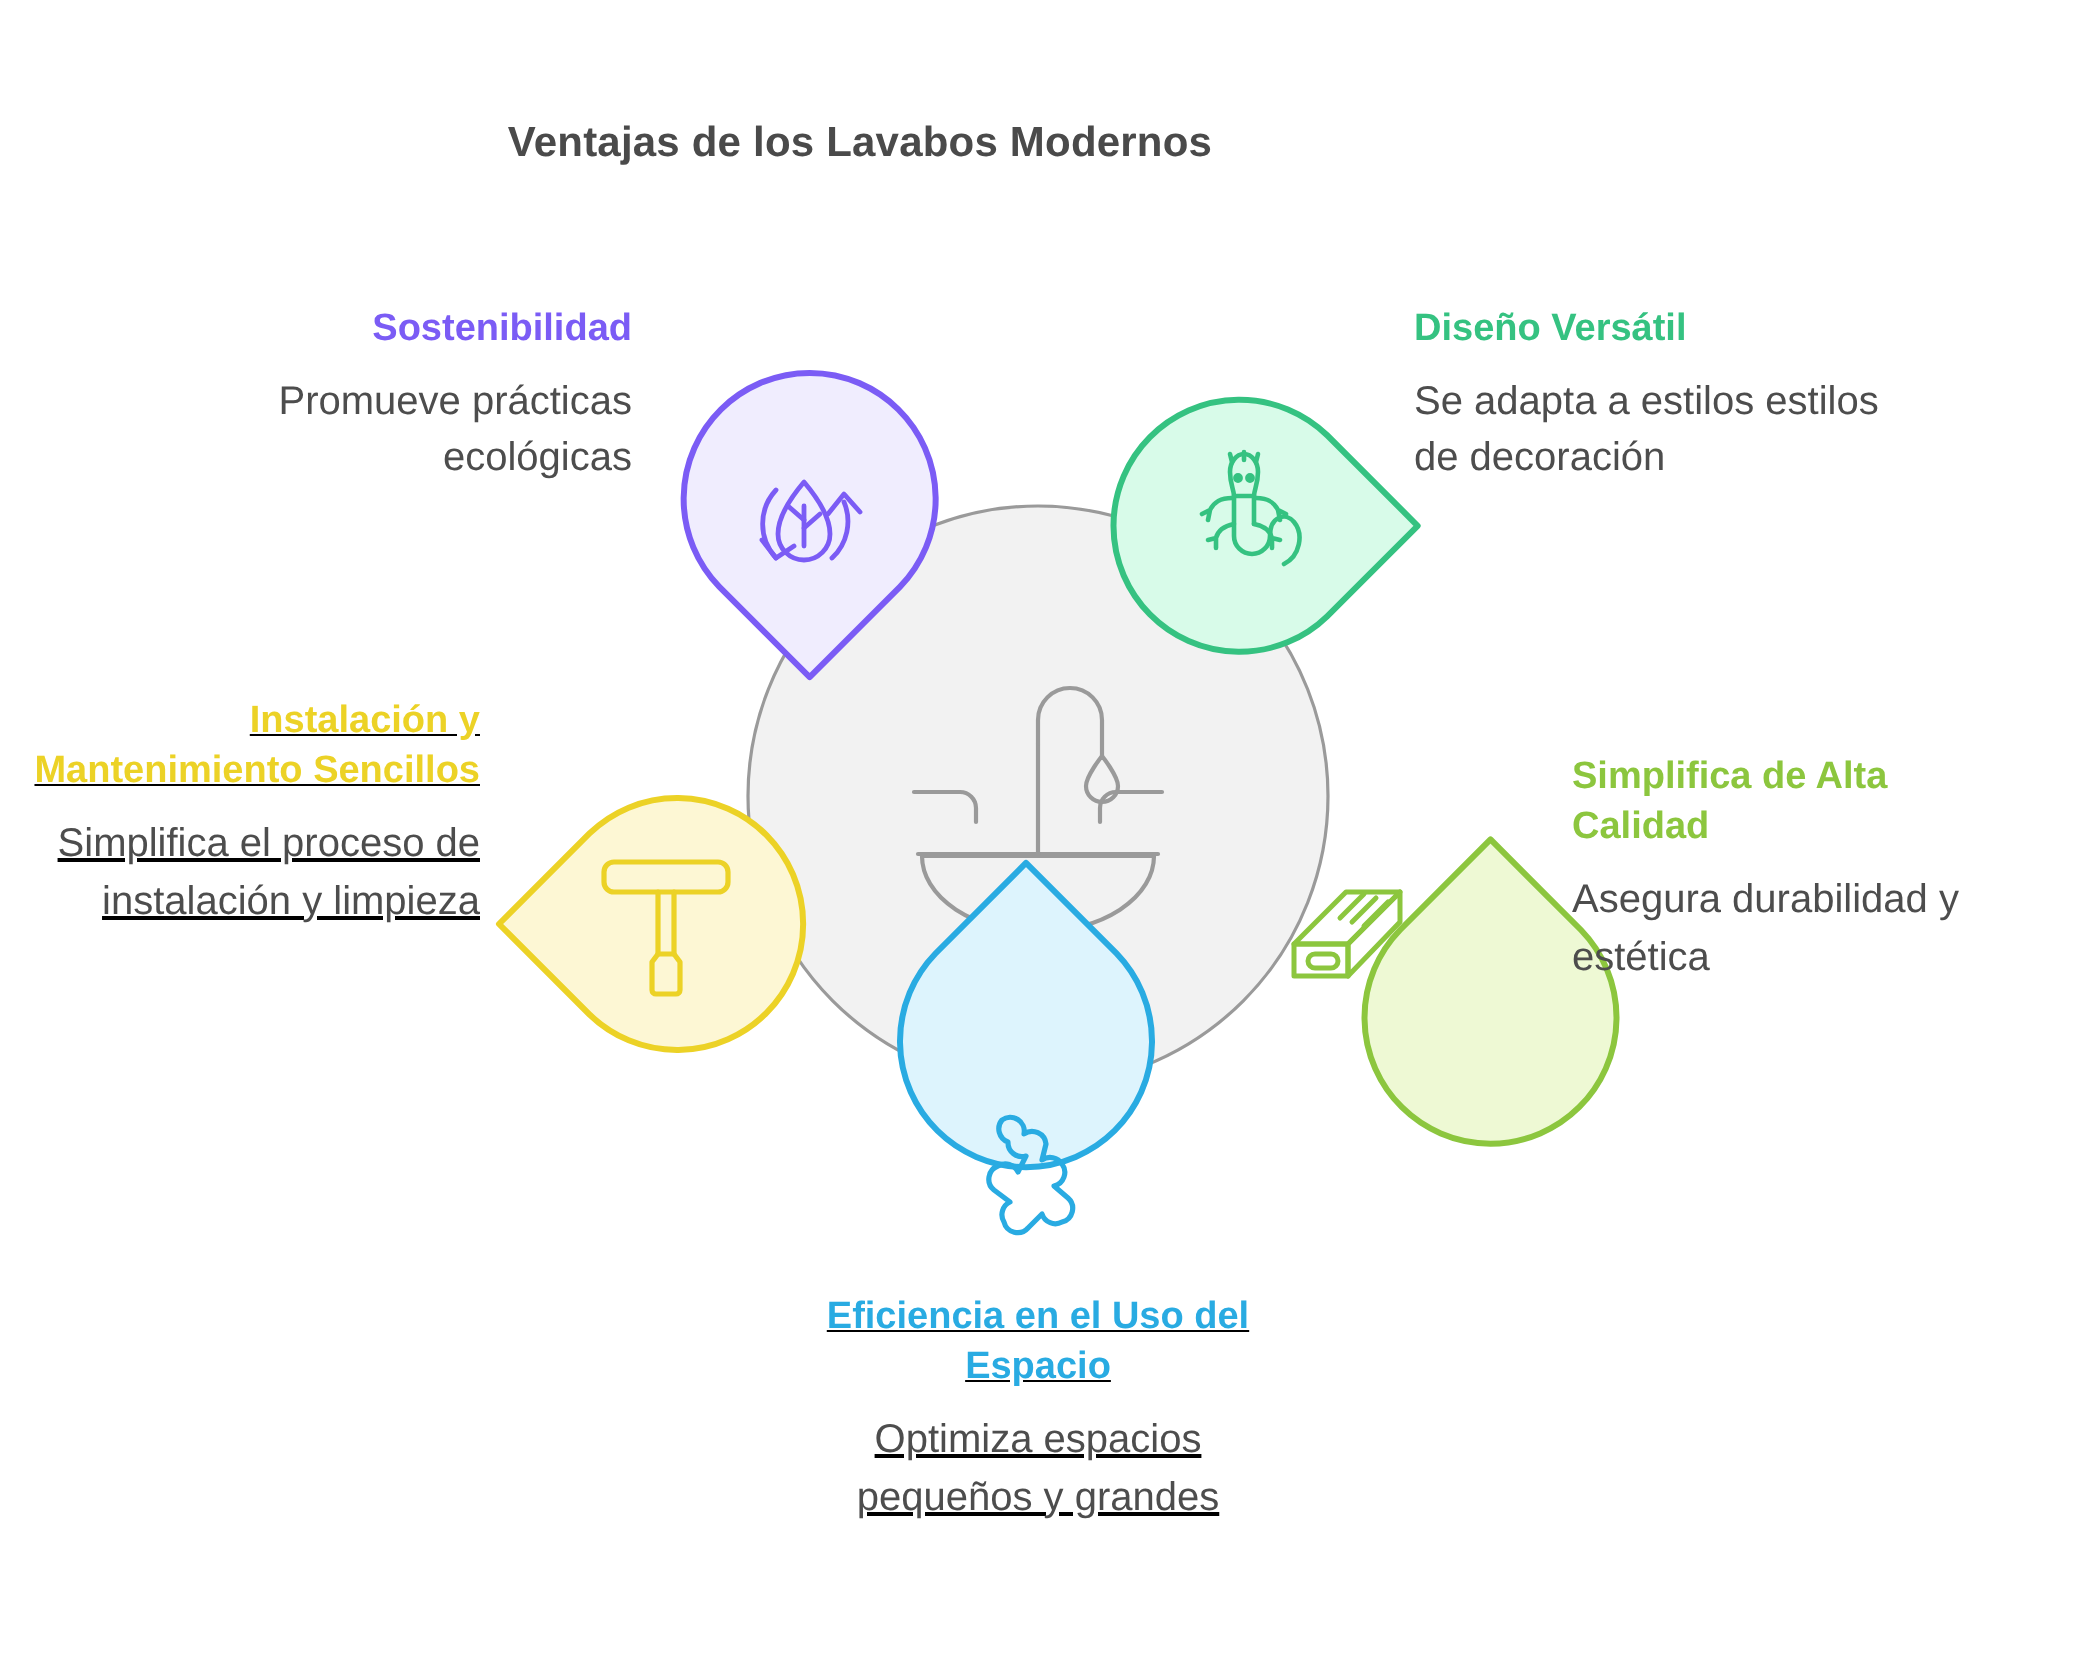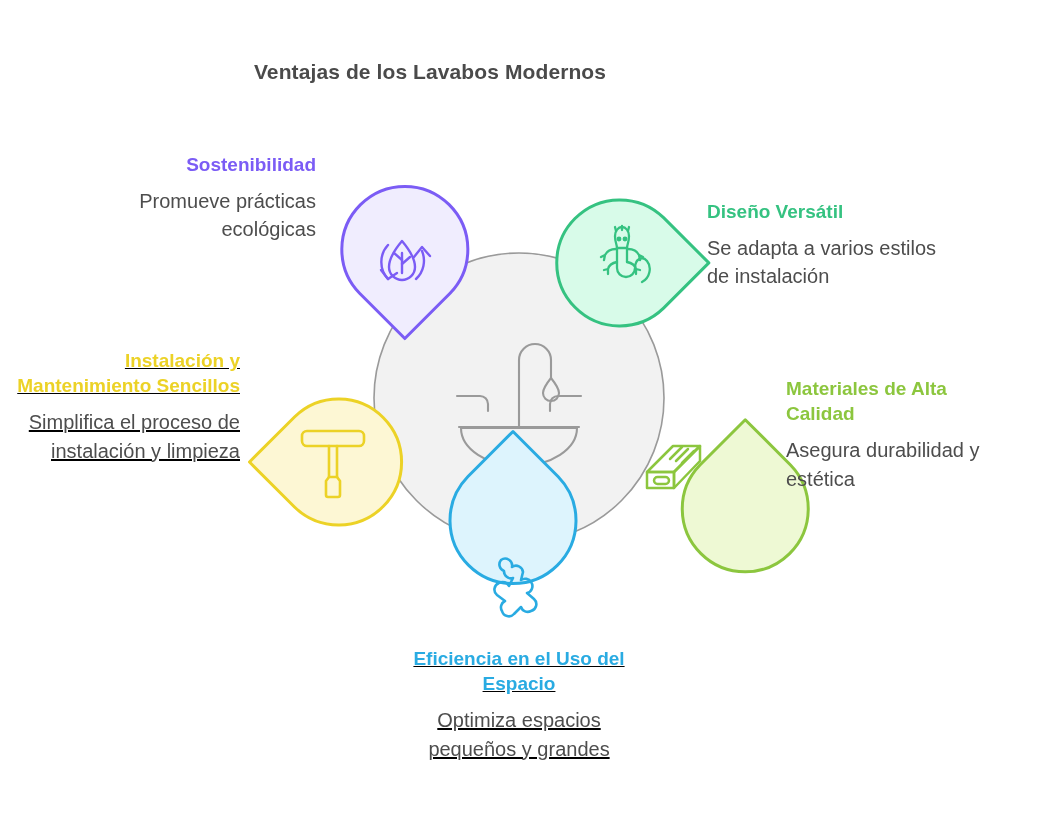--- a/index.html
+++ b/index.html
@@ -61,21 +61,21 @@
 
   .align-right { text-align: right; }
   .align-left  { text-align: left; }
   .align-center{ text-align: center; }
 
   
   #block-sostenibilidad {
     left: 70px; top: 152px; width: 246px;
   }
   #block-diseno {
-    left: 707px; top: 152px; width: 250px; margin-top: 47px;
+    left: 707px; top: 152px; width: 250px;
   }
   #block-instalacion {
     left: 14px; top: 348px; width: 226px; text-decoration: underline;
   }
   #block-materiales {
     left: 786px; top: 376px; width: 230px;
   }
   #block-eficiencia {
     left: 396px; top: 646px; width: 246px; text-decoration: underline;
   }
@@ -207,30 +207,30 @@
     </g>
   </svg>
 
   <div class="label-block align-right" id="block-sostenibilidad">
     <div class="label-title" style="color:#7b5cf5">Sostenibilidad</div>
     <div class="label-desc">Promueve prácticas ecológicas</div>
   </div>
 
   <div class="label-block align-left" id="block-diseno">
     <div class="label-title" style="color:#35c281">Diseño Versátil</div>
-    <div class="label-desc">Se adapta a varios estilos de instalación</div>
+    <div class="label-desc">Se adapta a estilos estilos de decoración</div>
   </div>
 
   <div class="label-block align-right" id="block-instalacion">
     <div class="label-title" style="color:#ecd226">Instalación y Mantenimiento Sencillos</div>
     <div class="label-desc">Simplifica el proceso de instalación y limpieza</div>
   </div>
 
   <div class="label-block align-left" id="block-materiales">
-    <div class="label-title" style="color:#8cc63e">Materiales de Alta Calidad</div>
+    <div class="label-title" style="color:#8cc63e">Simplifica de Alta Calidad</div>
     <div class="label-desc">Asegura durabilidad y estética</div>
   </div>
 
   <div class="label-block align-center" id="block-eficiencia">
     <div class="label-title" style="color:#29abe2">Eficiencia en el Uso del Espacio</div>
     <div class="label-desc">Optimiza espacios pequeños y grandes</div>
   </div>
 
 </div>
 

